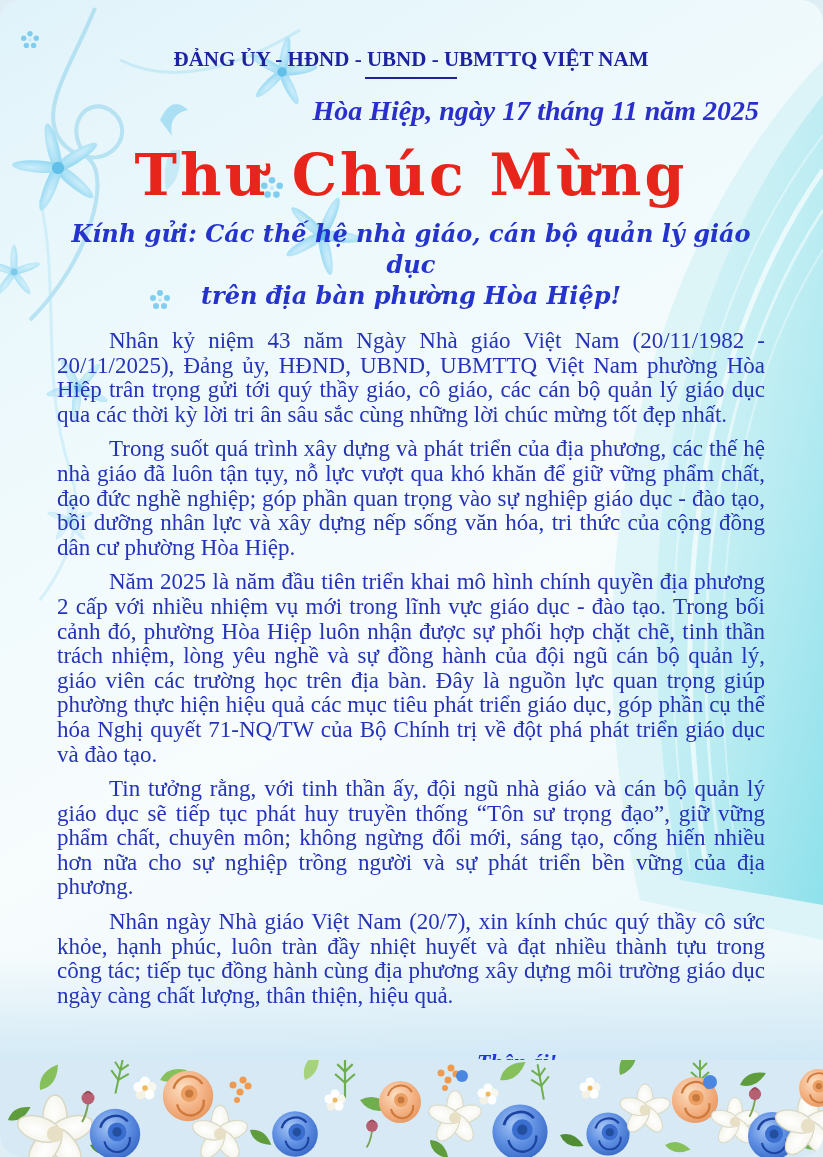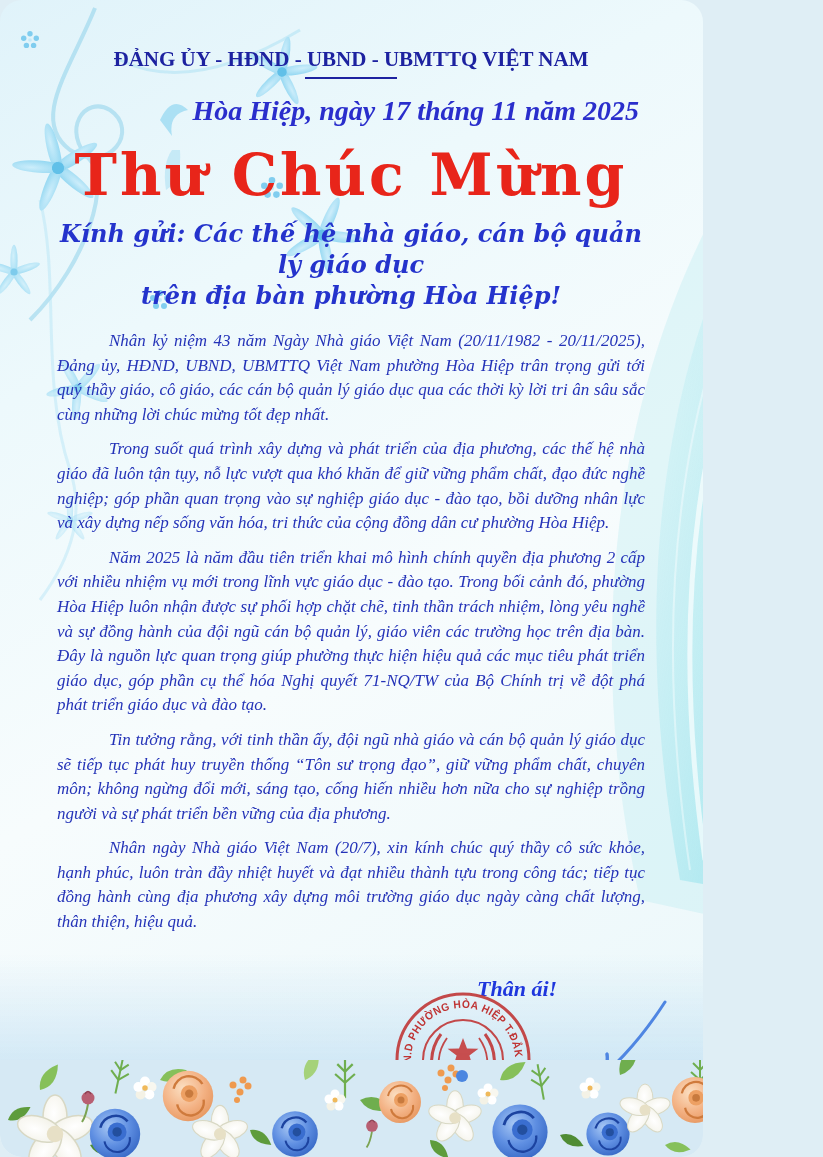--- a/index.html
+++ b/index.html
@@ -1,33 +1,33 @@
 <!DOCTYPE html>
 <html><head>
 <meta charset="utf-8">
 <style>
   html,body{margin:0;padding:0;background:#dfeef5;}
-  .page{position:relative;width:703px;height:1157px;overflow:hidden;
+  .page{position:relative;width:823px;height:1157px;overflow:hidden;
     font-family:"Liberation Serif",serif;
     background:linear-gradient(150deg,#e0f3fa 0%,#edf9fc 26%,#f7fcfd 54%,#eaf7fa 100%);border-radius:22px;}
   .deco{position:absolute;pointer-events:none;}
   .deco-topleft{top:0;left:0;}
   .deco-right{top:0;left:0;}
   .bottom-glow{position:absolute;left:0;right:0;bottom:92px;height:110px;
     background:linear-gradient(to bottom,rgba(185,221,242,0),rgba(178,215,240,.5));}
   .content{position:relative;padding:46px 58px 0 57px;z-index:2;}
   .org-header{text-align:center;color:#1d22a0;font-weight:bold;font-size:21px;line-height:27px;}
   .header-underline{display:block;margin:4px auto 0;width:92px;border-bottom:2px solid #1d22a0;height:0;}
   .date-line{text-align:right;margin:16px 6px 0 0;color:#2a2ecc;font-style:italic;font-weight:bold;font-size:28px;}
   .letter-title{margin:14px 0 0;text-align:center;color:#e8251a;font-family:"DejaVu Serif",serif;
     font-weight:bold;font-size:57px;letter-spacing:3px;}
   .salutation{margin-top:10px;text-align:center;color:#2433cc;font-style:italic;font-weight:bold;
     font-size:24px;line-height:31px;font-family:"DejaVu Serif",serif;}
-  .body-text p{margin:10px 0 0;color:#2433b8;font-size:17px;line-height:24.6px;
-    text-align:justify;text-indent:52px;font-style:italic;}
+  .body-text p{margin:10px 0 0;color:#2433b8;font-size:23px;line-height:24.6px;
+    text-align:justify;text-indent:52px;}
   .body-text p:first-child{margin-top:18px;}
   .closing{position:relative;height:202px;margin-top:39px;}
   .valediction{position:absolute;left:420px;top:2px;color:#1e36dd;font-weight:bold;font-style:italic;font-size:22px;}
   .seal-svg{position:absolute;left:336px;top:16px;}
   .signature-svg{position:absolute;left:400px;top:22px;}
   .signer-name{position:absolute;left:238px;top:134px;width:520px;text-align:center;color:#1e36dd;
     font-weight:bold;font-size:22px;font-family:"Liberation Sans",sans-serif;}
   .signer-title{position:absolute;left:180px;top:159px;width:620px;text-align:center;color:#1e36dd;
     font-weight:bold;font-size:20.5px;font-family:"Liberation Sans",sans-serif;}
   .flower-border{position:absolute;left:0;bottom:0;z-index:3;}

